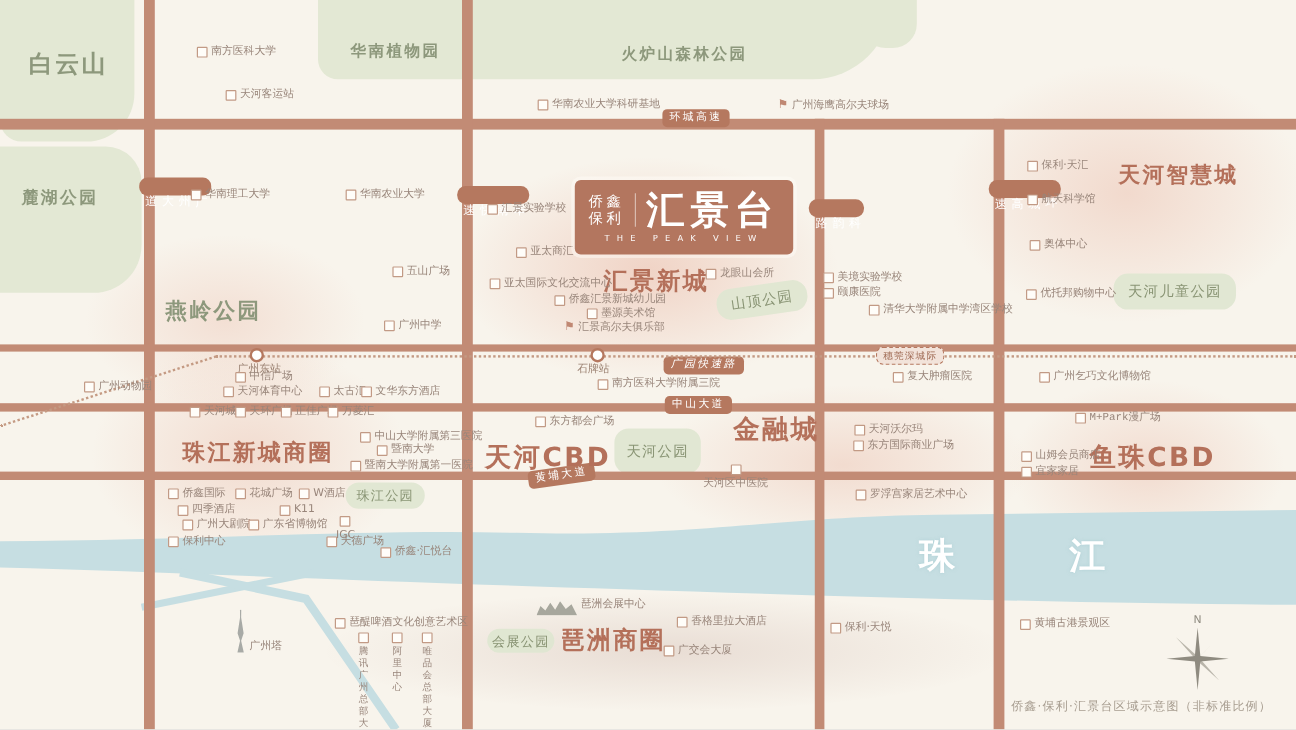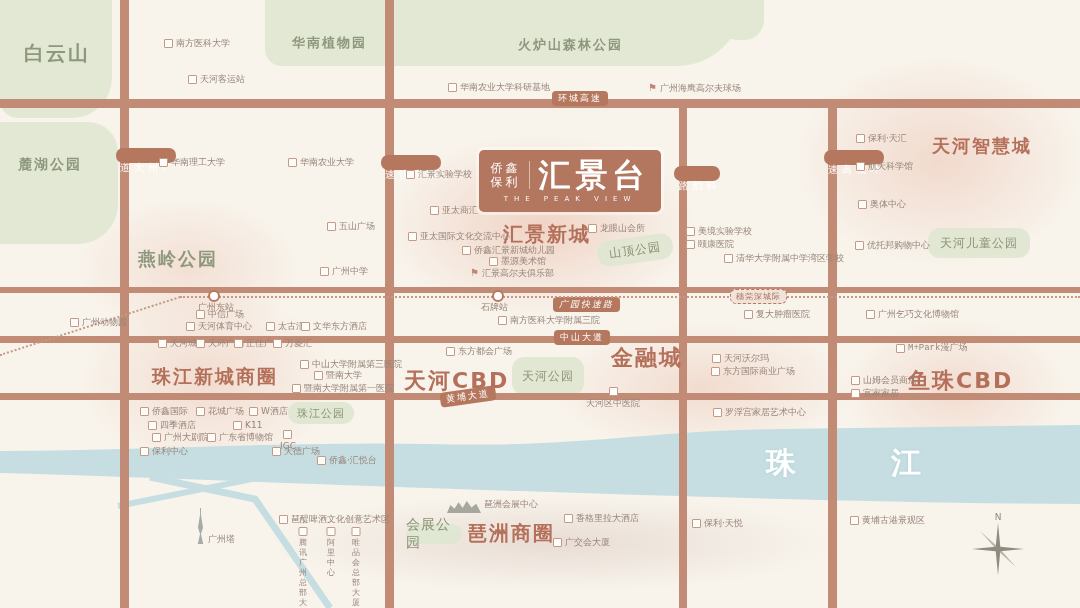--- a/index.html
+++ b/index.html
@@ -73,21 +73,21 @@
 
   <div id="parks" class="layer">
       <div class="patch" style="left: 0px; top: 0px; width: 112px; height: 118px; border-radius: 0px 0px 40px 18px;"></div>
       <div class="patch" style="left: 0px; top: 122px; width: 118px; height: 122px; border-radius: 0px 30px 40px 0px;"></div>
       <div class="patch" style="left: 265px; top: 0px; width: 478px; height: 66px; border-radius: 0px 0px 120px 30px;"></div>
       <div class="patch" style="left: 718px; top: 0px; width: 46px; height: 40px; border-radius: 0px 0px 20px 20px;"></div>
       <div class="patch pbox" style="left: 597px; top: 237px; width: 76px; height: 26px; font-size: 12px; transform: rotate(-8deg);">山顶公园</div>
       <div class="patch pbox" style="left: 928px; top: 228px; width: 102px; height: 30px; font-size: 12px;">天河儿童公园</div>
       <div class="patch pbox" style="left: 288px; top: 402px; width: 66px; height: 22px; font-size: 11px;">珠江公园</div>
       <div class="patch pbox" style="left: 512px; top: 357px; width: 72px; height: 38px; font-size: 12px;">天河公园</div>
-      <div class="patch pbox" style="left: 406px; top: 524px; width: 56px; height: 20px; font-size: 14px;">会展公园</div>
+      <div class="patch pbox" style="left: 406px; top: 524px; width: 56px; height: 20px; font-size: 11px;">会展公园</div>
     </div>
   <div id="roads" class="layer">
       <div class="road-h" style="top: 99px; height: 9px;"></div>
       <div class="road-h" style="top: 287px; height: 6px;"></div>
       <div class="road-h" style="top: 336px; height: 7px;"></div>
       <div class="road-h" style="top: 393px; height: 7px;"></div>
       <div class="road-v" style="left: 120px; width: 9px; top: 0px; height: 608px;"></div>
       <div class="vbadge" style="left: 115.5px; top: 148px;">广州大道</div>
       <div class="road-v" style="left: 385px; width: 9px; top: 0px; height: 608px;"></div>
       <div class="vbadge" style="left: 380.5px; top: 155px;">华南快速</div>
@@ -402,13 +402,14 @@
   <div class="compass">
     <span class="n">N</span>
     <svg width="52" height="52" viewBox="0 0 52 52">
       <polygon points="8,8 27,25 44,44 25,27" fill="#b9b5aa"></polygon>
       <polygon points="44,8 27,25 8,44 25,27" fill="#b9b5aa"></polygon>
       <polygon points="26,0 28.5,26 26,52 23.5,26" fill="#8f8b80"></polygon>
       <polygon points="0,26 26,23.5 52,26 26,28.5" fill="#8f8b80"></polygon>
     </svg>
   </div>
 
+  <div class="caption">侨鑫·保利·汇景台区域示意图（非标准比例）</div>
 </div>
 
 </body></html>

